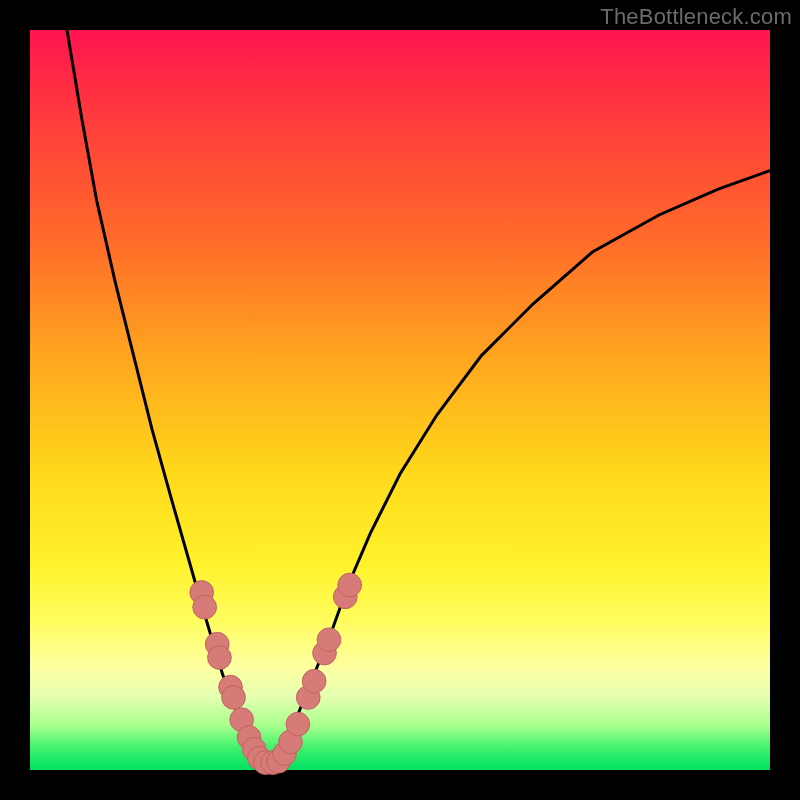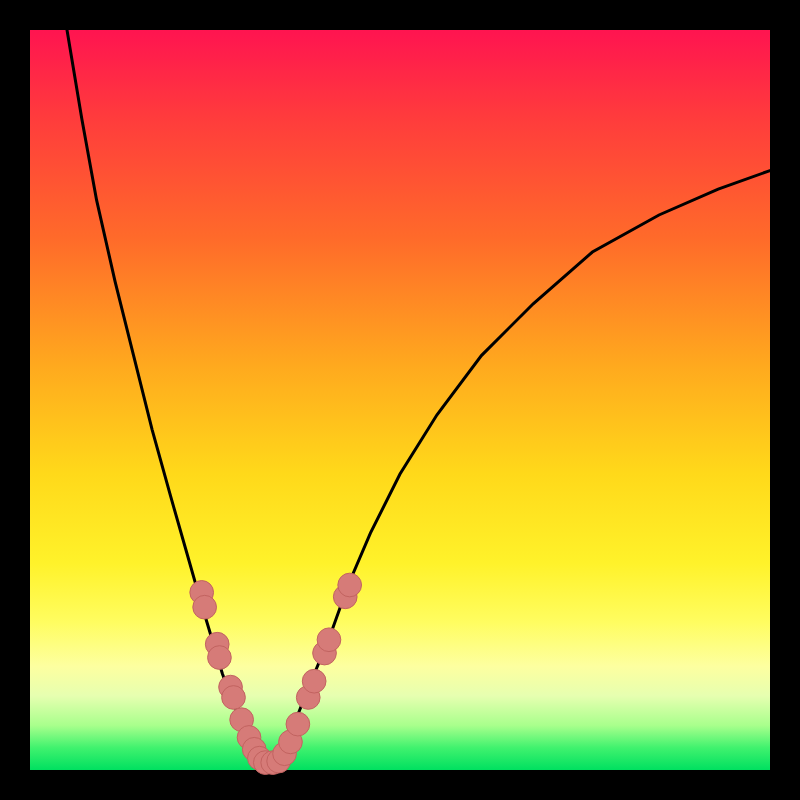--- a/index.html
+++ b/index.html
@@ -52,20 +52,21 @@
     position: absolute;
     top: 0; left: 0;
     width: 740px; height: 740px;
     overflow: visible;
   }
 </style>
 </head>
 <body>
 
 <div class="frame">
+  <div class="watermark">TheBottleneck.com</div>
   <div class="plot">
     <svg class="curve" viewBox="0 0 740 740">
       <g id="curves">
           <path d="M37.00 0.00 L51.80 88.80 L66.60 170.20 L85.10 251.60 L103.60 325.60 L122.10 399.60 L140.60 466.20 L155.40 518.00 L170.20 569.80 L181.30 606.80 L192.40 643.80 L203.50 673.40 L213.12 695.60 L222.00 714.10 L229.40 725.20 L236.80 731.12" fill="none" stroke="#000000" stroke-width="3" stroke-linecap="round"></path>
           <path d="M236.80 731.12 L244.20 725.20 L255.30 710.40 L266.40 688.20 L281.20 651.20 L299.70 606.80 L318.20 555.00 L340.40 503.20 L370.00 444.00 L407.00 384.80 L451.40 325.60 L503.20 273.80 L562.40 222.00 L629.00 185.00 L688.20 159.10 L740.00 140.60" fill="none" stroke="#000000" stroke-width="3" stroke-linecap="round"></path>
           <path d="M225.70 732.60 L247.90 732.60" fill="none" stroke="#000000" stroke-width="3" stroke-linecap="round"></path>
         </g>
       <g id="markers">
           <circle cx="171.68" cy="562.40" r="11.84" fill="#d67b78" stroke="#c26360" stroke-width="1"></circle>
           <circle cx="174.64" cy="577.20" r="11.84" fill="#d67b78" stroke="#c26360" stroke-width="1"></circle>

